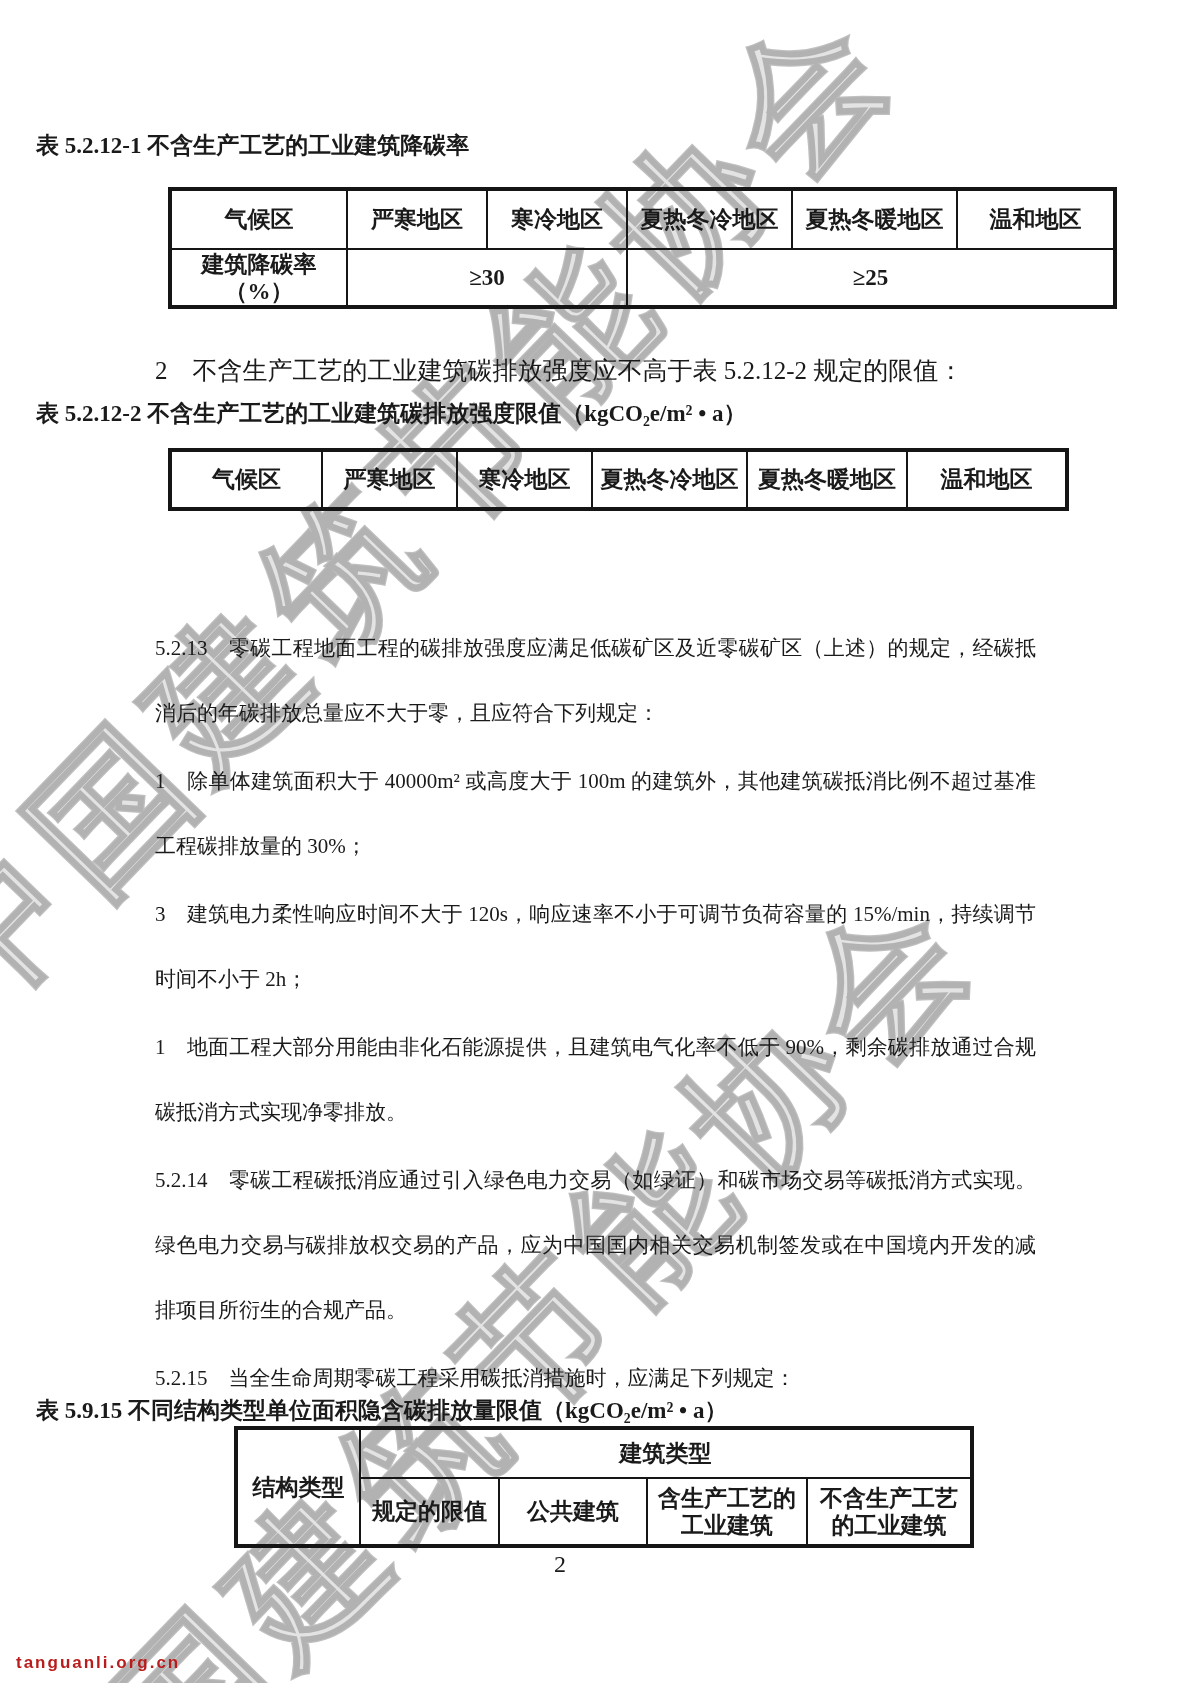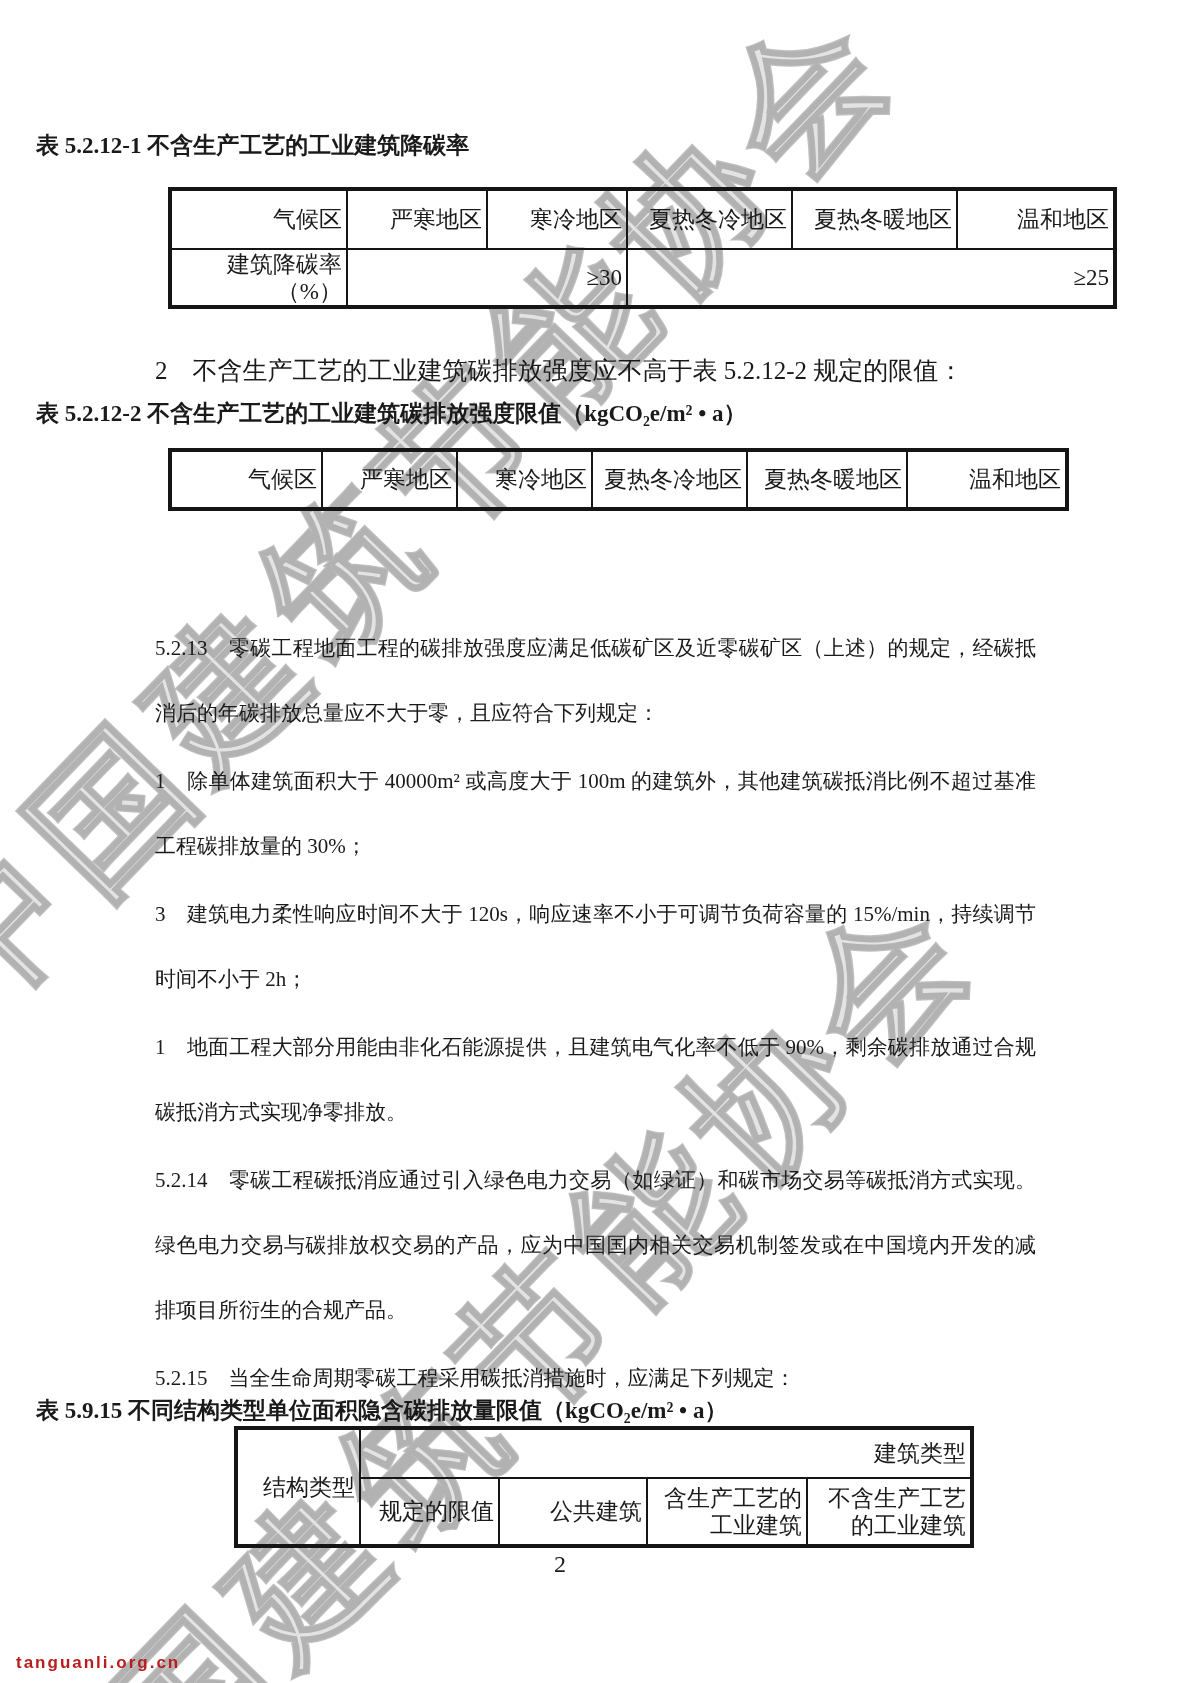--- a/index.html
+++ b/index.html
@@ -54,22 +54,22 @@
     font-size:21px;line-height:65px;text-align:justify;
   }
   #body-text p{margin:0 0 3px 0;padding:0;}
   
   .doc-table{
     position:absolute;border-collapse:collapse;table-layout:fixed;
     font-size:23px;border:4px solid #151515;background:transparent;
   }
   .doc-table th,.doc-table td{
     border:2px solid #151515;
-    text-align:right;vertical-align:middle;
-    font-weight:normal;padding:0 4px;line-height:27px;
+    text-align:center;vertical-align:middle;
+    font-weight:bold;padding:0 4px;line-height:27px;
   }
   #table-t1{left:168px;top:187px;width:945px;}
   #table-t2{left:168px;top:448px;width:897px;}
   #table-t3{left:234px;top:1426px;width:736px;}
   .rh60{height:60px;} .rh58{height:58px;}
   .rh59{height:59px;} .rh50{height:50px;} .rh68{height:68px;}
   .cell-left{text-align:left;padding-left:8px;margin-top:31px;}
   #page-num{
     position:absolute;top:1551px;left:0;right:70px;
     text-align:center;font-size:24px;

